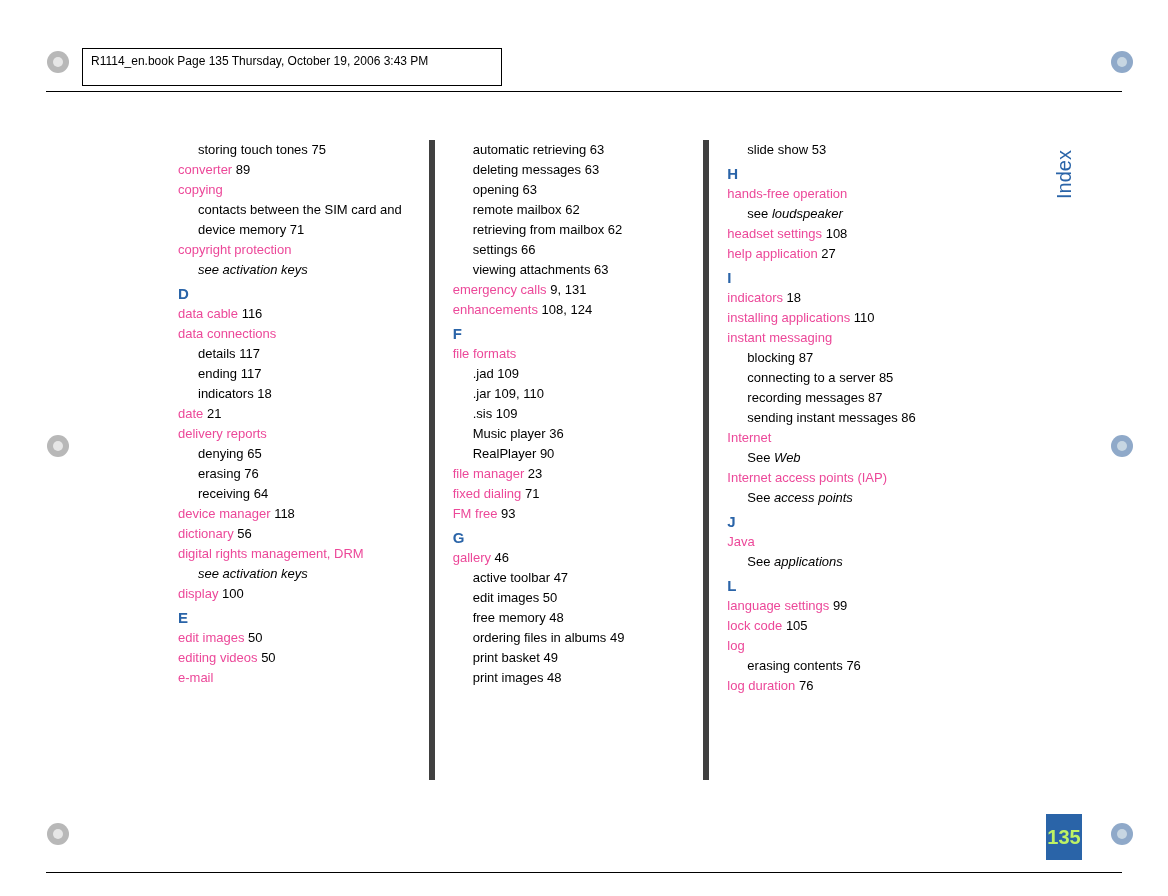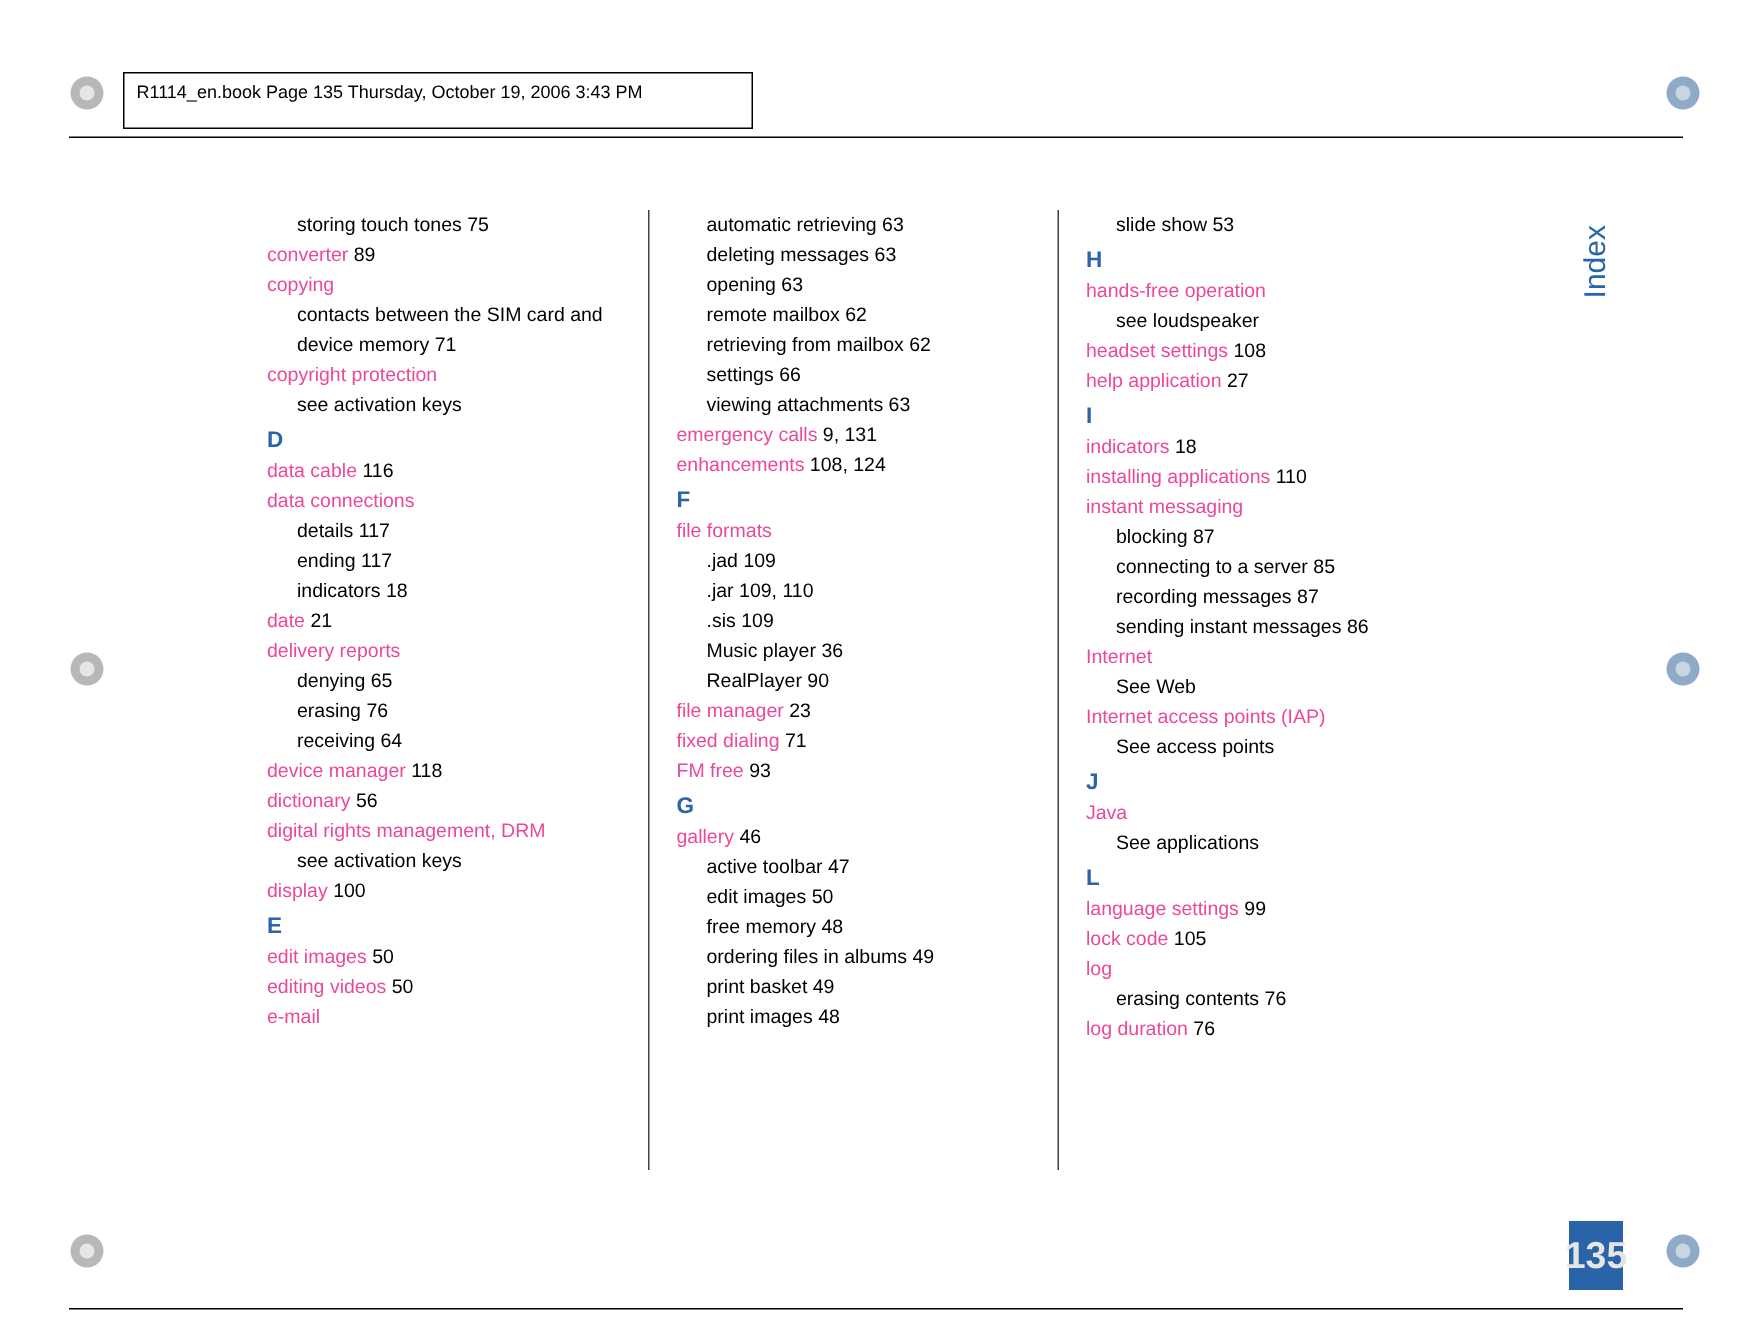--- a/index.html
+++ b/index.html
@@ -64,22 +64,22 @@
     .vtab-label {
       writing-mode: vertical-rl;
       transform: rotate(180deg);
       font-size: 20px;
       color: #2a64a8;
       font-weight: 400;
     }
     .vtab-page {
       height: 46px;
       background: #2a64a8;
-      color: #e5e5e5;
-      font-size: 25px;
+      color: #bef264;
+      font-size: 20px;
       display: flex;
       align-items: center;
       justify-content: center;
       font-weight: 600;
     }
 
     .columns {
       position: absolute;
       left: 160px;
       top: 140px;
@@ -88,26 +88,26 @@
       display: flex;
     }
     .col {
       flex: 1;
       font-size: 13px;
       line-height: 20px;
       padding: 0 18px;
       position: relative;
     }
     .col + .col {
-      border-left: 1px solid #404040;
+      border-left: 6px solid #404040;
     }
     .link { color: #ec4899; }
     .letter { color: #2a64a8; font-weight: 700; font-size: 15px; margin-top: 4px; }
     .sub { padding-left: 20px; }
-    .em { }
+    .em { font-style: italic; }
     .num { color: #000; }
   </style>
 </head>
 <body>
 
 <div class="crop-box">
   <div class="crop-text">R1114_en.book  Page 135  Thursday, October 19, 2006  3:43 PM</div>
 </div>
 
 <div class="gear gear-gray gear-tl">

